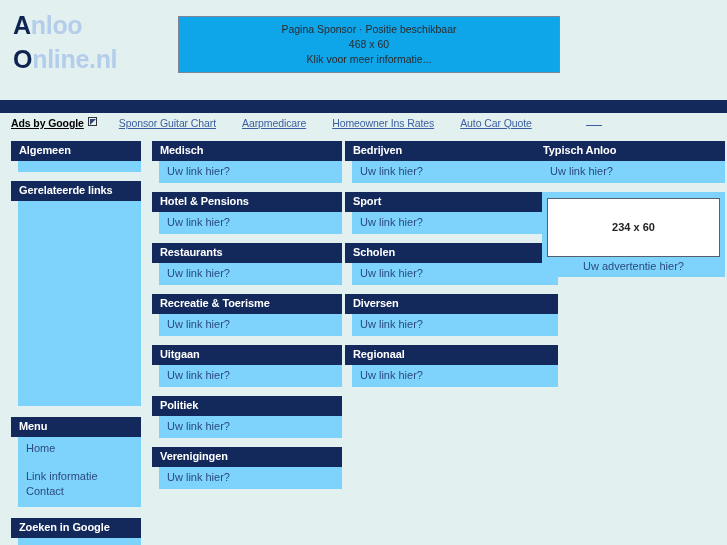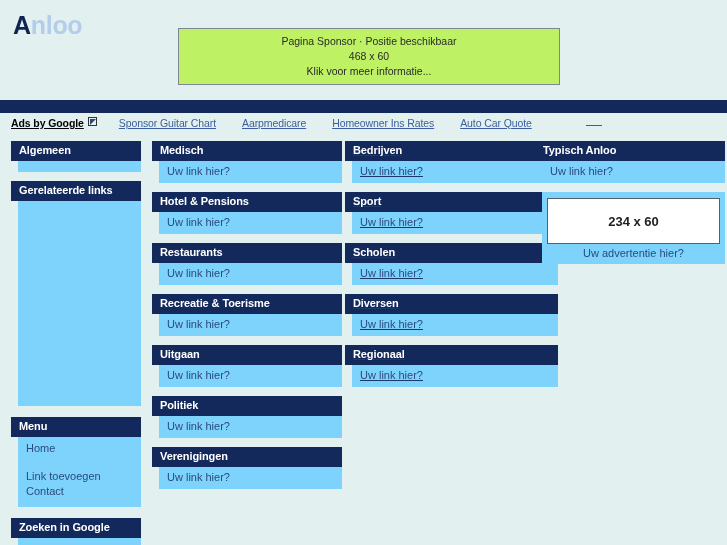--- a/index.html
+++ b/index.html
@@ -27,24 +27,24 @@
     font-weight: bold;
     line-height: 34px;
     letter-spacing: -0.3px;
   }
   #logo .cap { color: #0f2350; }
   #logo .rest { color: #b3cdea; }
 
   #sponsor-box {
     position: absolute;
     left: 178px;
-    top: 28px;
+    top: 16px;
     width: 382px;
     height: 57px;
-    background: #bef264;
+    background: #0ea5e9;
     border: 1px solid #7d8596;
     display: flex;
     flex-direction: column;
     align-items: center;
     justify-content: center;
   }
   #sponsor-box div {
     font-size: 10.5px;
     color: #2a2a2a;
     line-height: 15px;
@@ -112,21 +112,21 @@
   #main {
     position: relative;
     padding: 6px 0 0 0;
   }
   .col {
     position: absolute;
     top: 6px;
   }
   #col-left  { left: 11px;  width: 130px; }
   #col-one   { left: 152px; width: 190px; }
-  #col-two   { left: 345px; width: 213px; text-decoration: underline; }
+  #col-two   { left: 345px; width: 213px; }
   #col-three { left: 535px; width: 190px; }
 
   
   .panel { margin-bottom: 9px; }
   .panel-head {
     background: #13295c;
     color: #ffffff;
     font-size: 11px;
     font-weight: bold;
     padding: 4px 8px 5px 8px;
@@ -144,44 +144,47 @@
   .panel-body.tall { min-height: 205px; }
   .panel-body.empty-thin { height: 11px; padding: 0; }
   .panel-body .lnk { color: #2b4a7e; cursor: pointer; }
   .panel-body .menu-item { display: block; line-height: 15px; color: #2b4a7e; cursor: pointer; }
   .panel-body .menu-gap { display: block; height: 13px; }
 
   
   .ad-slot {
     background: #ffffff;
     border: 1px solid #555f6e;
-    height: 46px;
+    height: 59px;
     margin: 2px 1px 3px 1px;
     display: flex;
     align-items: center;
     justify-content: center;
-    font-size: 13px;
+    font-size: 11px;
     font-weight: bold;
     color: #222;
   }
   .ad-caption {
     text-align: center;
     font-size: 11px;
     color: #2b4a7e;
     padding-bottom: 2px;
   }
 </style>
 </head>
 <body>
 
 <div id="header">
 
   <div id="logo">
     <div>
       <span class="cap">A</span><span class="rest">nloo</span>
+    </div>
+    <div>
+      <span class="cap">O</span><span class="rest">nline.nl</span>
     </div>
   </div>
 
   <div id="sponsor-box">
     <div>Pagina Sponsor · Positie beschikbaar</div>
     <div>468 x 60</div>
     <div>Klik voor meer informatie...</div>
   </div>
 
 </div>
@@ -210,21 +213,21 @@
     <div class="panel" style="margin-bottom:11px;">
       <div class="panel-head">Gerelateerde links</div>
       <div class="panel-body tall"></div>
     </div>
 
     <div class="panel" style="margin-bottom:11px;">
       <div class="panel-head">Menu</div>
       <div class="panel-body" style="padding-bottom:8px;">
         <span class="menu-item">Home</span>
         <span class="menu-gap"></span>
-        <span class="menu-item">Link toevoegen</span>
+        <span class="menu-item">Link informatie</span>
         <span class="menu-item">Contact</span>
       </div>
     </div>
 
     <div class="panel">
       <div class="panel-head">Zoeken in Google</div>
       <div class="panel-body empty-thin"></div>
     </div>
 
   </div>

